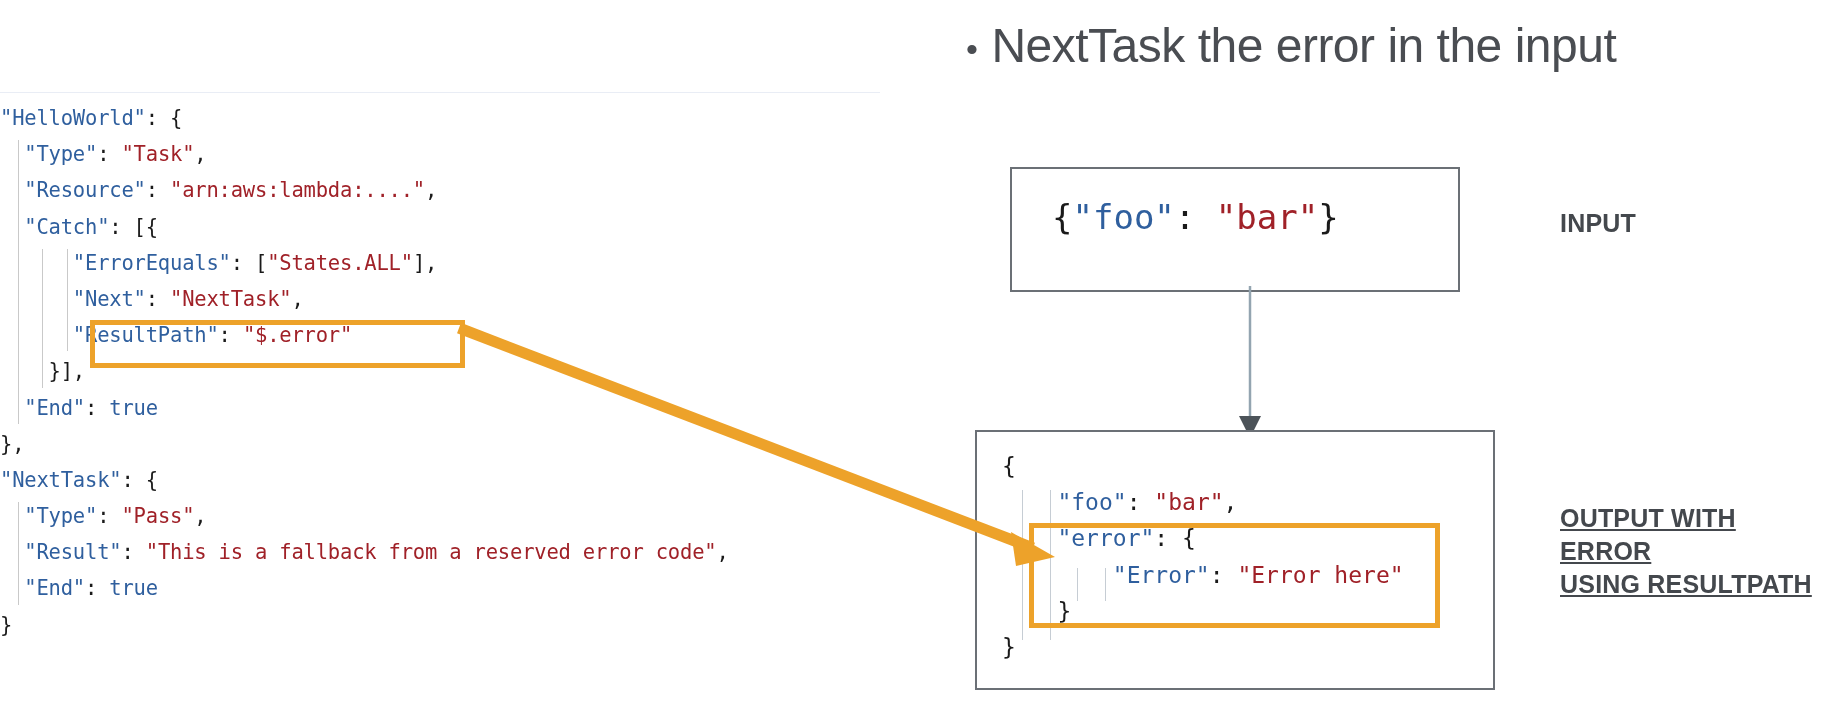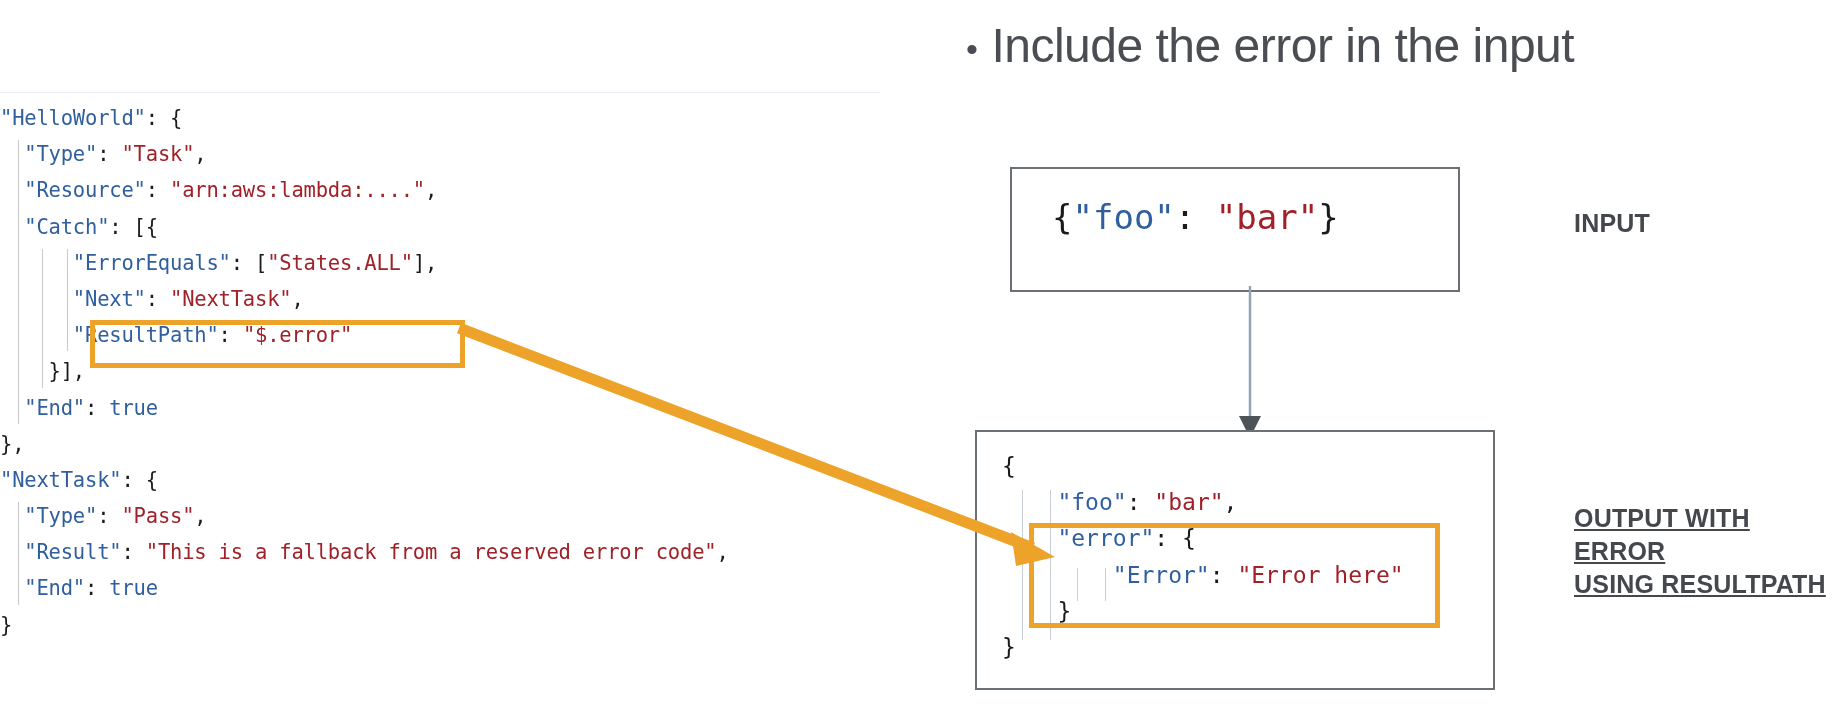--- a/index.html
+++ b/index.html
@@ -95,39 +95,38 @@
   
   .side-label{
     position:absolute;
     font-family:"Liberation Sans", sans-serif;
     font-weight:bold;
     font-size:25px;
     color:#44484d;
     letter-spacing:0.2px;
     line-height:33px;
     white-space:pre-line;
-    margin-left:14px;
   }
   #label-input{left:1560px;top:207px;}
   #label-output{left:1560px;top:502px;text-decoration:underline;}
 </style>
 </head>
 <body>
 
 <div class="stage">
 
   <div class="code-panel">
     <div class="code-rule"></div>
     <div class="code-block" id="code-block"><div class="code-line"><span class="k">"HelloWorld"</span><span class="p">: {</span></div><div class="code-line">  <span class="k">"Type"</span><span class="p">: </span><span class="s">"Task"</span><span class="p">,</span></div><div class="code-line">  <span class="k">"Resource"</span><span class="p">: </span><span class="s">"arn:aws:lambda:...."</span><span class="p">,</span></div><div class="code-line">  <span class="k">"Catch"</span><span class="p">: [{</span></div><div class="code-line">      <span class="k">"ErrorEquals"</span><span class="p">: [</span><span class="s">"States.ALL"</span><span class="p">],</span></div><div class="code-line">      <span class="k">"Next"</span><span class="p">: </span><span class="s">"NextTask"</span><span class="p">,</span></div><div class="code-line">      <span class="k">"ResultPath"</span><span class="p">: </span><span class="s">"$.error"</span></div><div class="code-line">    <span class="p">}],</span></div><div class="code-line">  <span class="k">"End"</span><span class="p">: </span><span class="b">true</span></div><div class="code-line"><span class="p">},</span></div><div class="code-line"><span class="k">"NextTask"</span><span class="p">: {</span></div><div class="code-line">  <span class="k">"Type"</span><span class="p">: </span><span class="s">"Pass"</span><span class="p">,</span></div><div class="code-line">  <span class="k">"Result"</span><span class="p">: </span><span class="s">"This is a fallback from a reserved error code"</span><span class="p">,</span></div><div class="code-line">  <span class="k">"End"</span><span class="p">: </span><span class="b">true</span></div><div class="code-line"><span class="p">}</span></div><div class="guide" style="background: rgb(201, 201, 201); left: 17.835px; top: 40.2px; height: 283.6px;"></div><div class="guide" style="background: rgb(201, 201, 201); left: 17.835px; top: 402.2px; height: 102.6px;"></div><div class="guide" style="background: rgb(201, 201, 201); left: 42.435px; top: 148.8px; height: 138.8px;"></div><div class="guide" style="background: rgb(201, 201, 201); left: 67.035px; top: 148.8px; height: 102.6px;"></div></div>
   </div>
 
   <div class="hl" id="hl-resultpath"></div>
 
   <div class="bullet-head">
-    <span class="bullet-dot">•</span><span>Include the error in the input</span>
+    <span class="bullet-dot">•</span><span>NextTask the error in the input</span>
   </div>
 
   <div class="jbox" id="input-box"></div>
   <div class="jcode" id="input-code"><span class="p">{</span><span class="k">"foo"</span><span class="p">: </span><span class="s">"bar"</span><span class="p">}</span></div>
   <div class="side-label" id="label-input">INPUT</div>
 
   <svg class="connector" viewBox="0 0 120 160">
     <line x1="60" y1="0" x2="60" y2="132" stroke="#93a4b0" stroke-width="2.5"></line>
     <polygon points="49,130 71,130 60,152" fill="#4c5359"></polygon>
   </svg>

